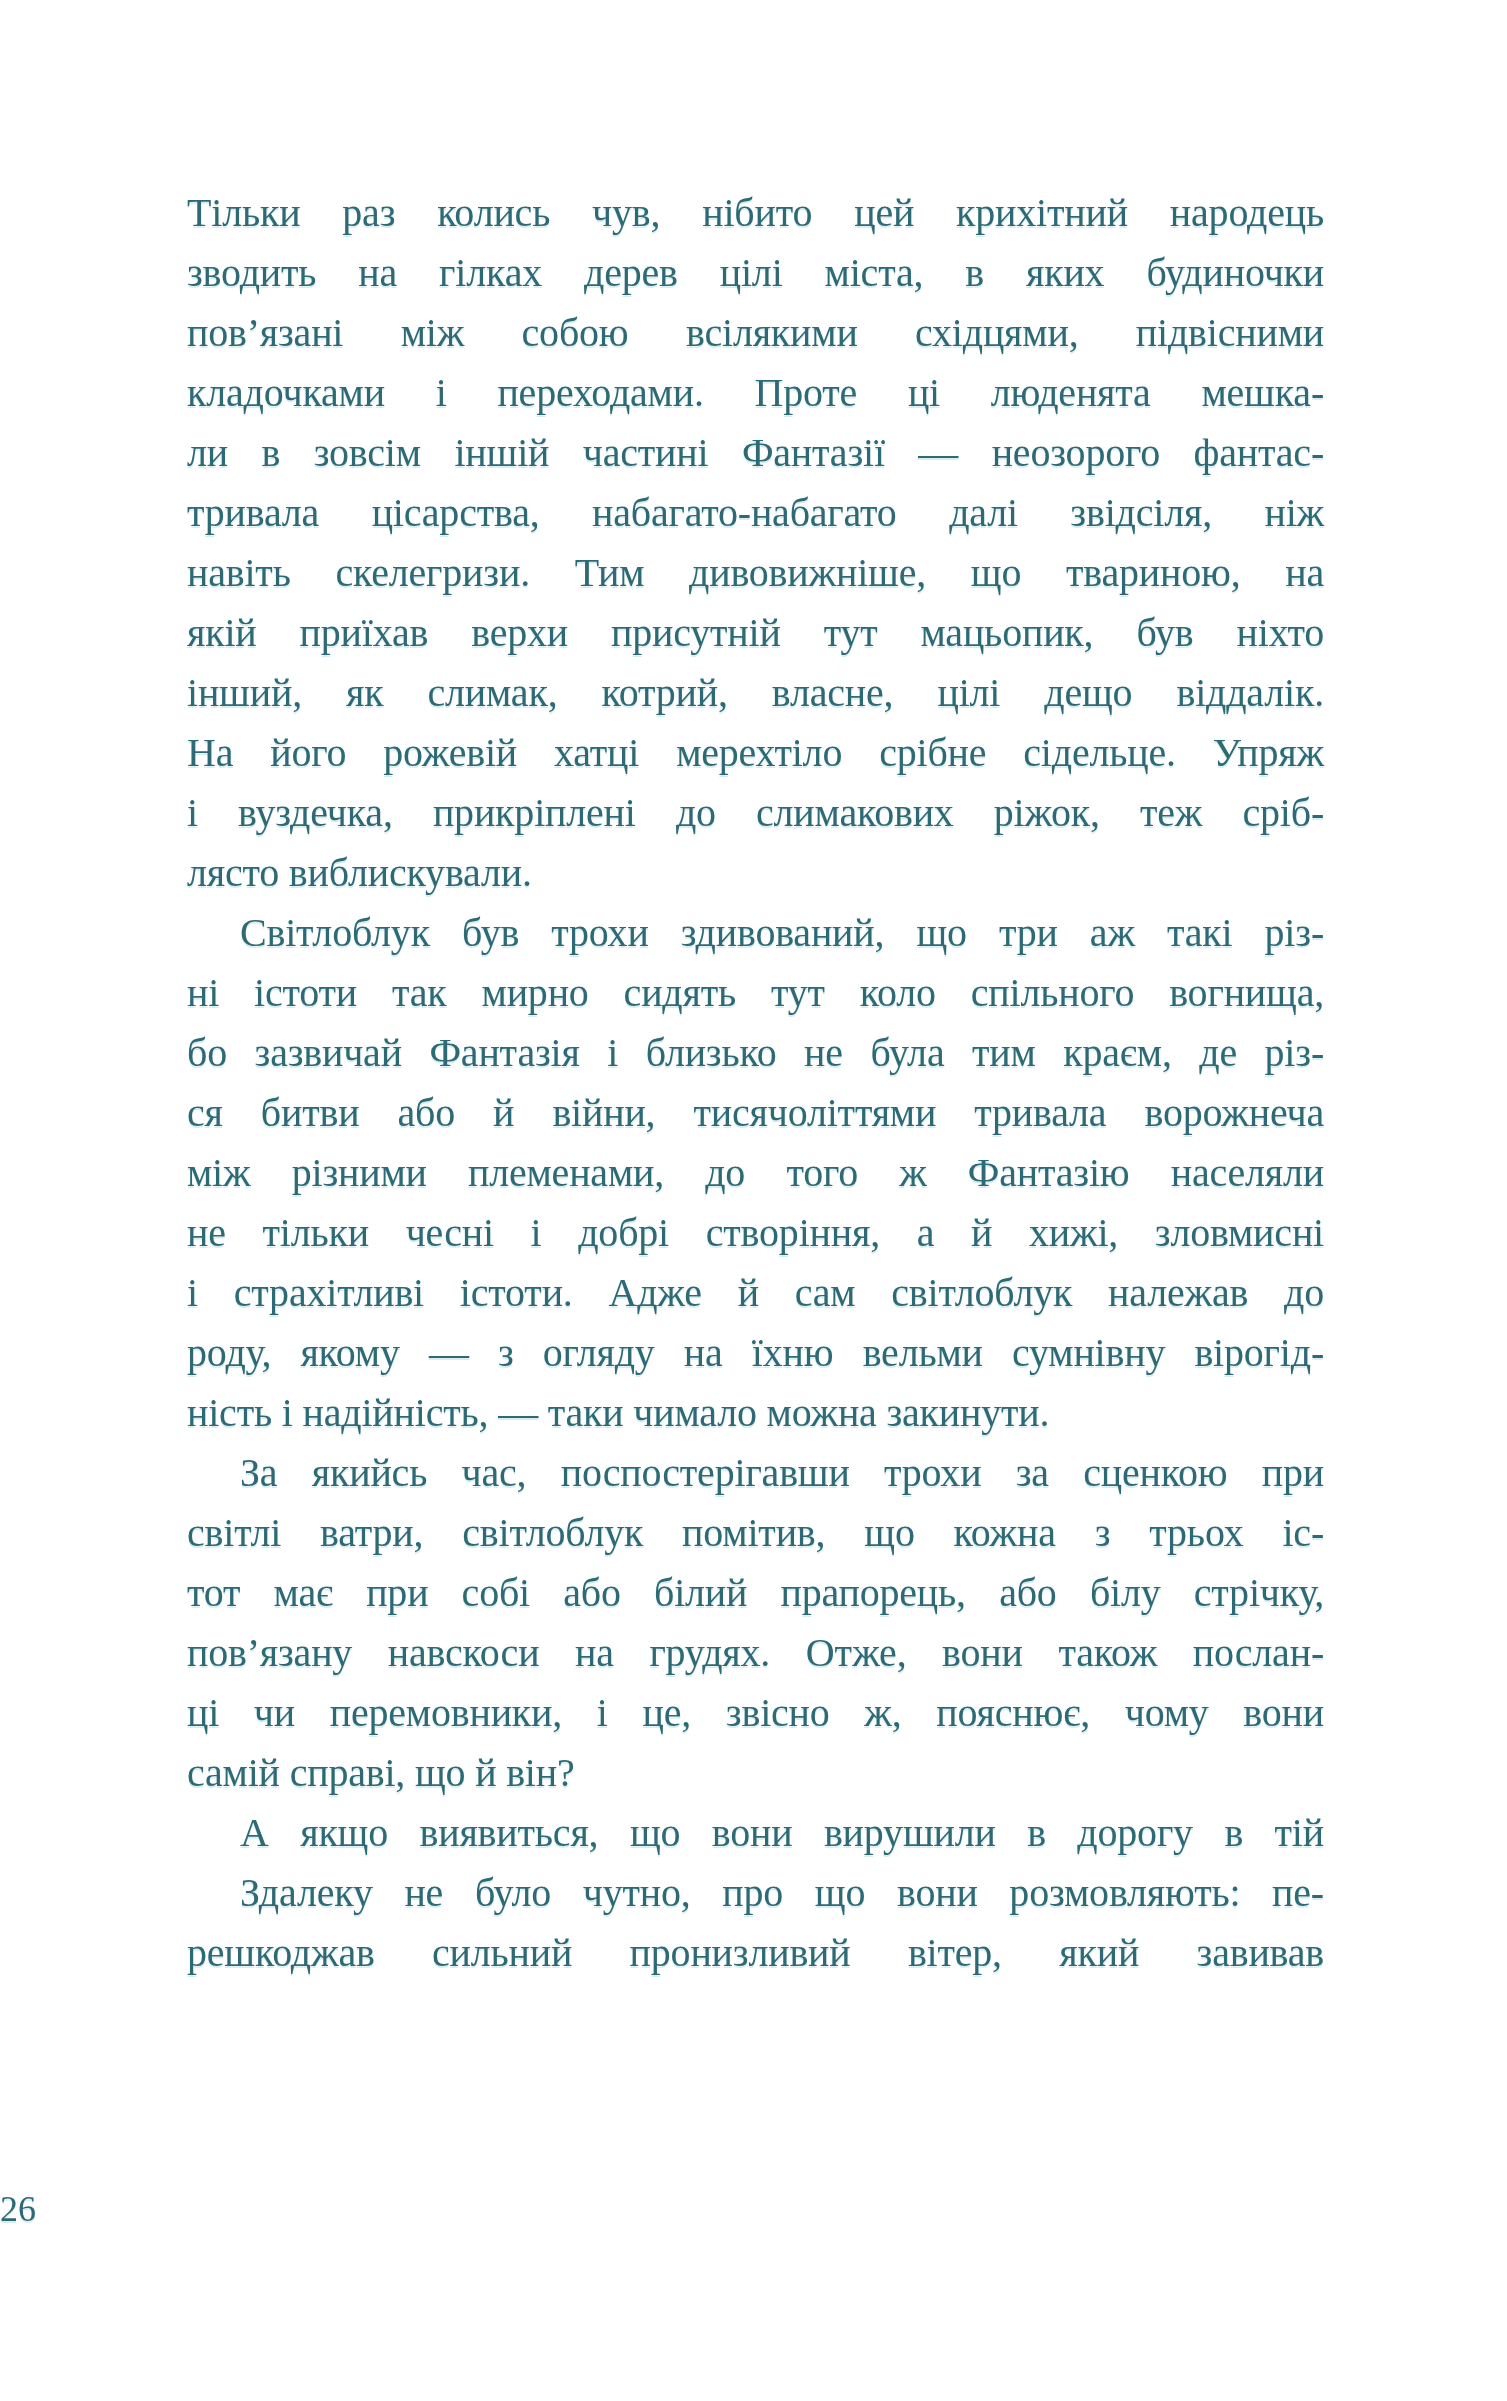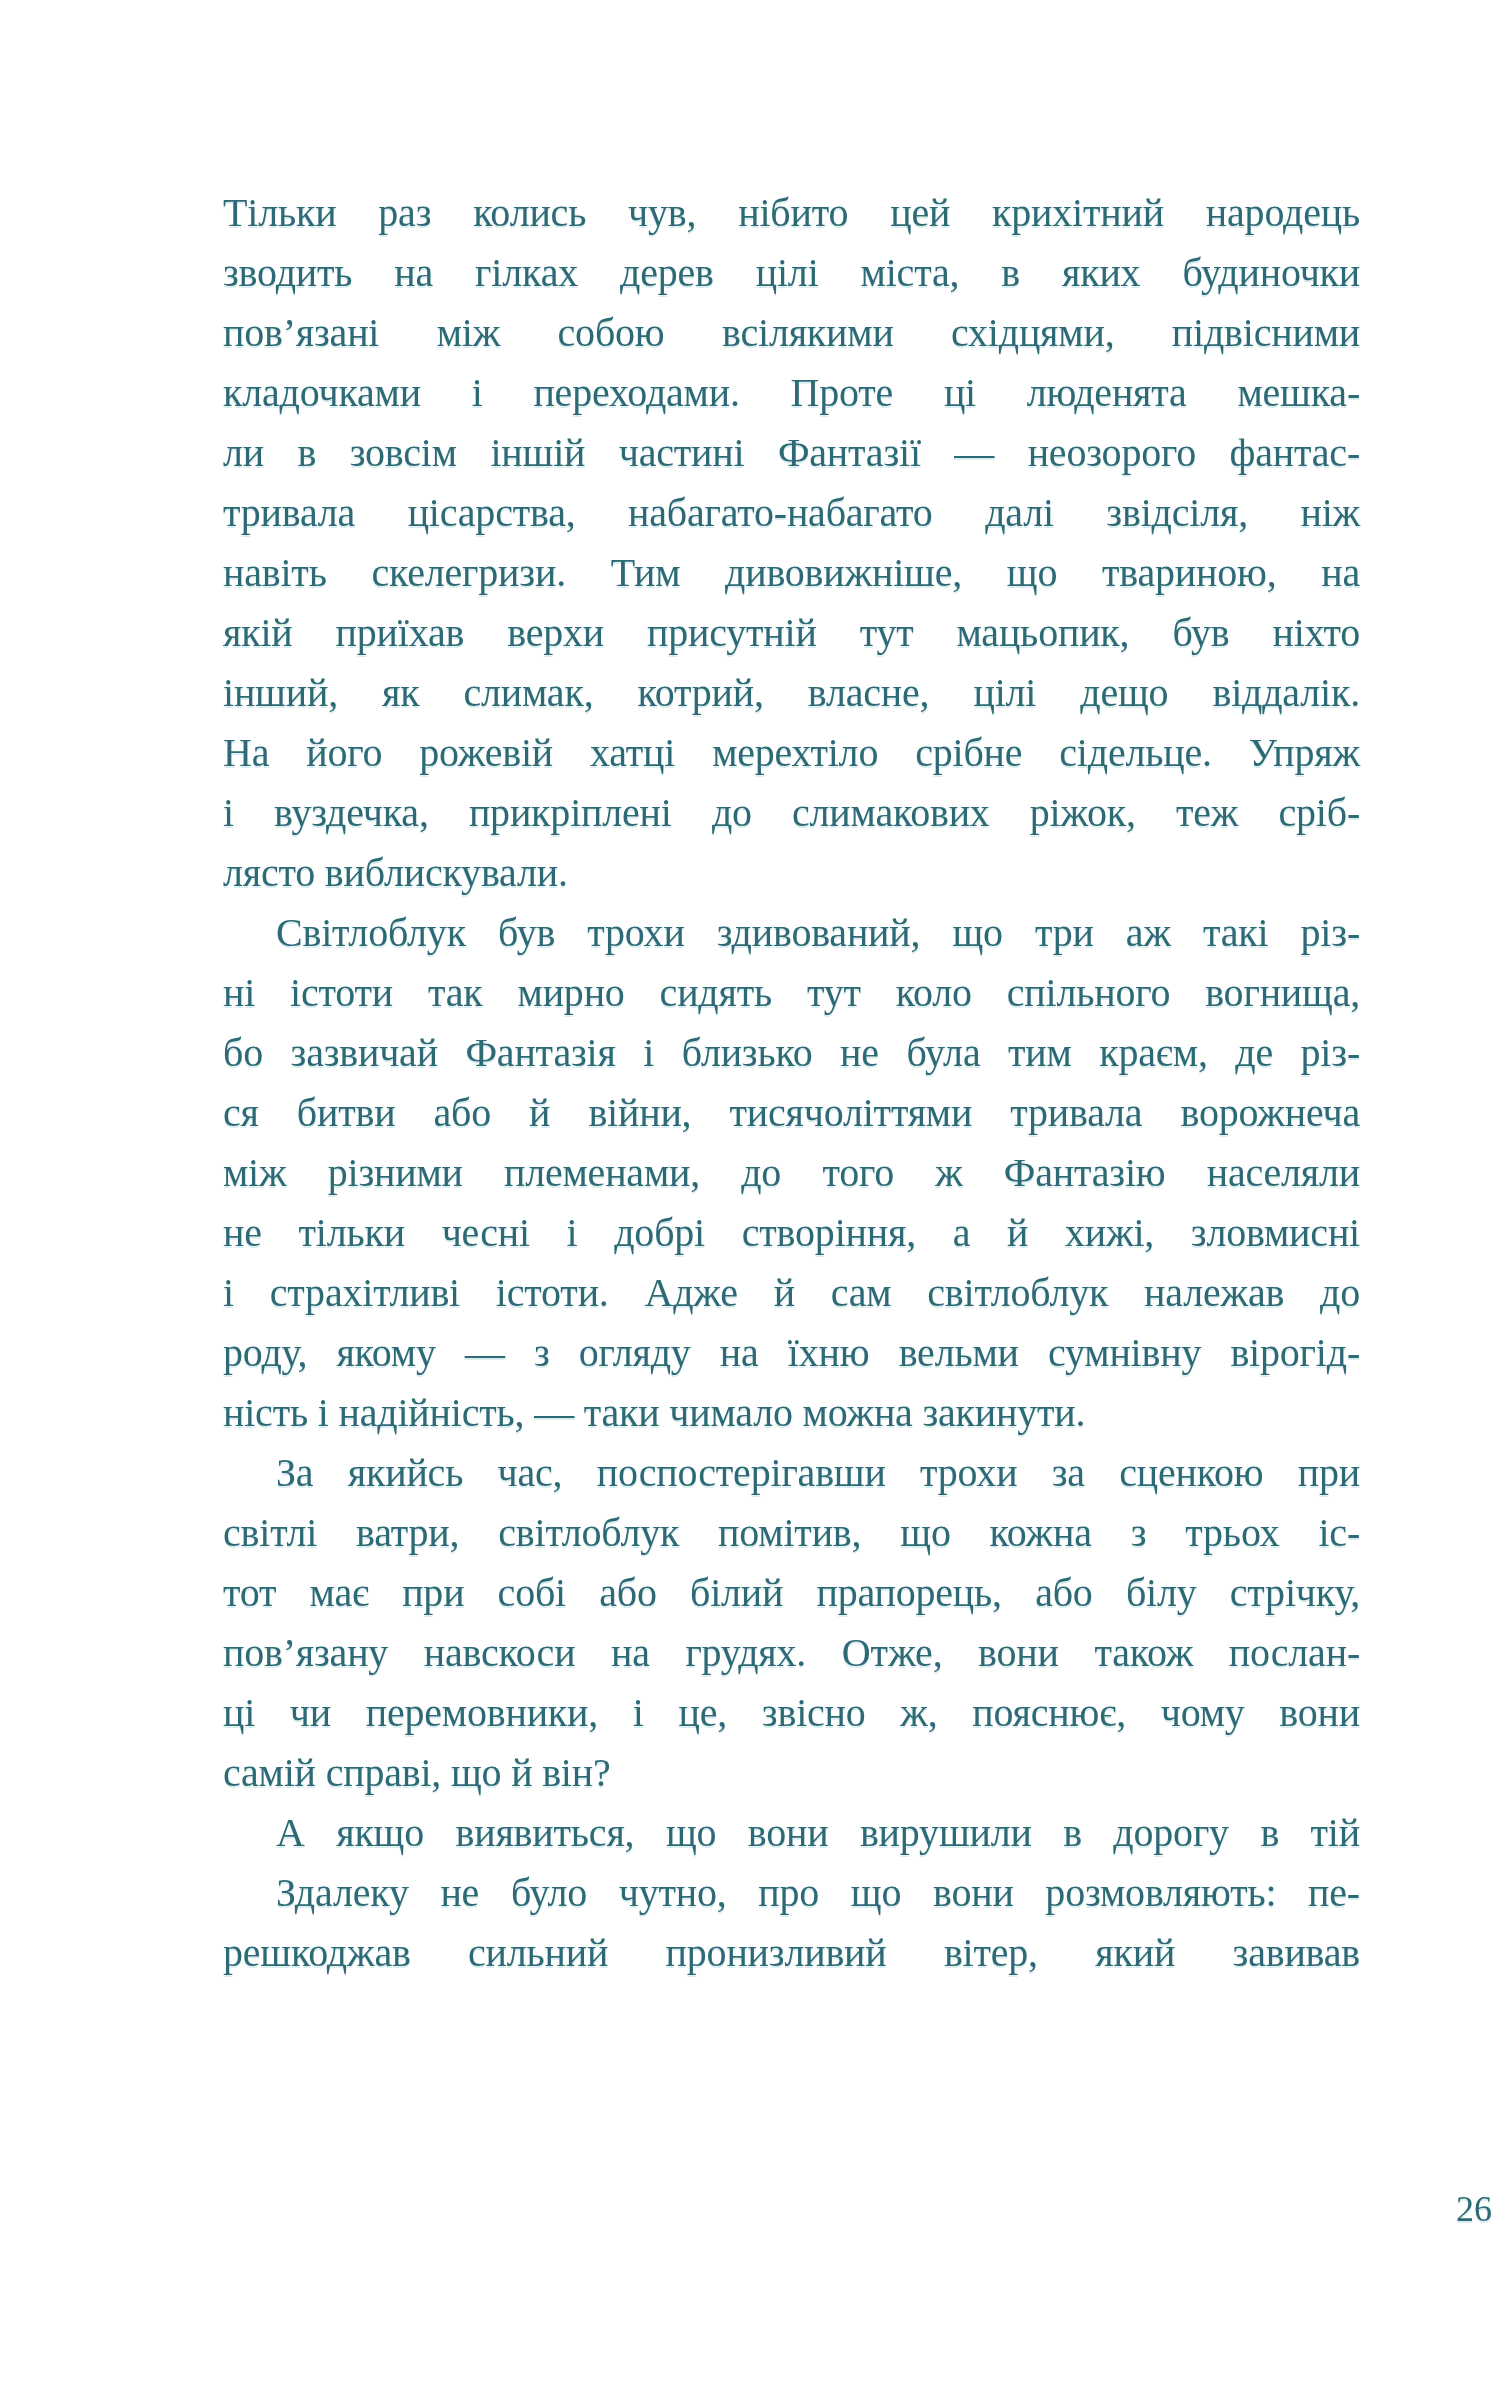--- a/index.html
+++ b/index.html
@@ -18,21 +18,20 @@
   .page {
     position: absolute;
     inset: 0;
     background: #ffffff;
   }
   .page-text {
     position: absolute;
     left: 187px;
     top: 183px;
     width: 1137px;
-    margin-left: 36px;
   }
   .para {
     margin: 0;
     padding: 0;
   }
   .line {
     font-size: 40px;
     line-height: 60px;
     height: 60px;
     color: #2d6a75;
@@ -48,21 +47,21 @@
     text-align-last: left;
   }
   .line.indent {
     text-indent: 53px;
   }
   .page-number {
     position: absolute;
     top: 2186px;
     left: 0;
     width: 1492px;
-    text-align: right;
+    text-align: left;
     font-size: 36px;
     line-height: 47px;
     color: #2d6a75;
     text-shadow: 0 1.6px 0 rgba(154, 208, 213, 0.38);
   }
 </style>
 </head>
 <body>
 
 <main class="page">

